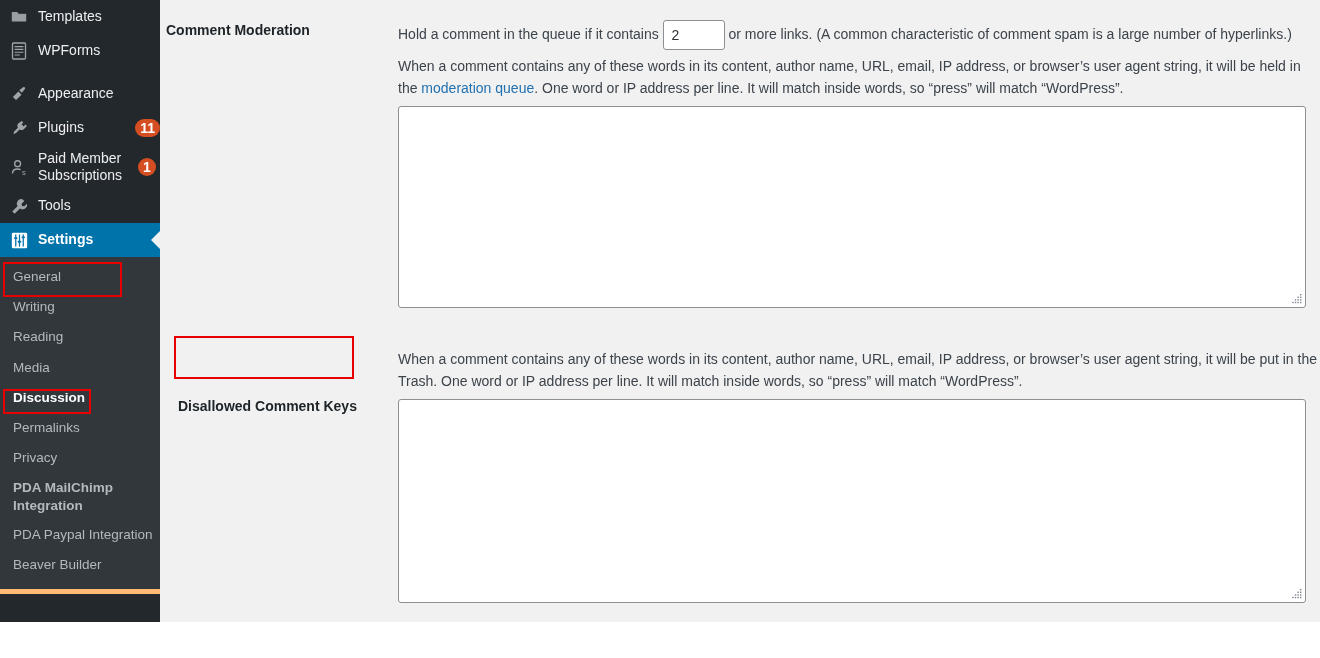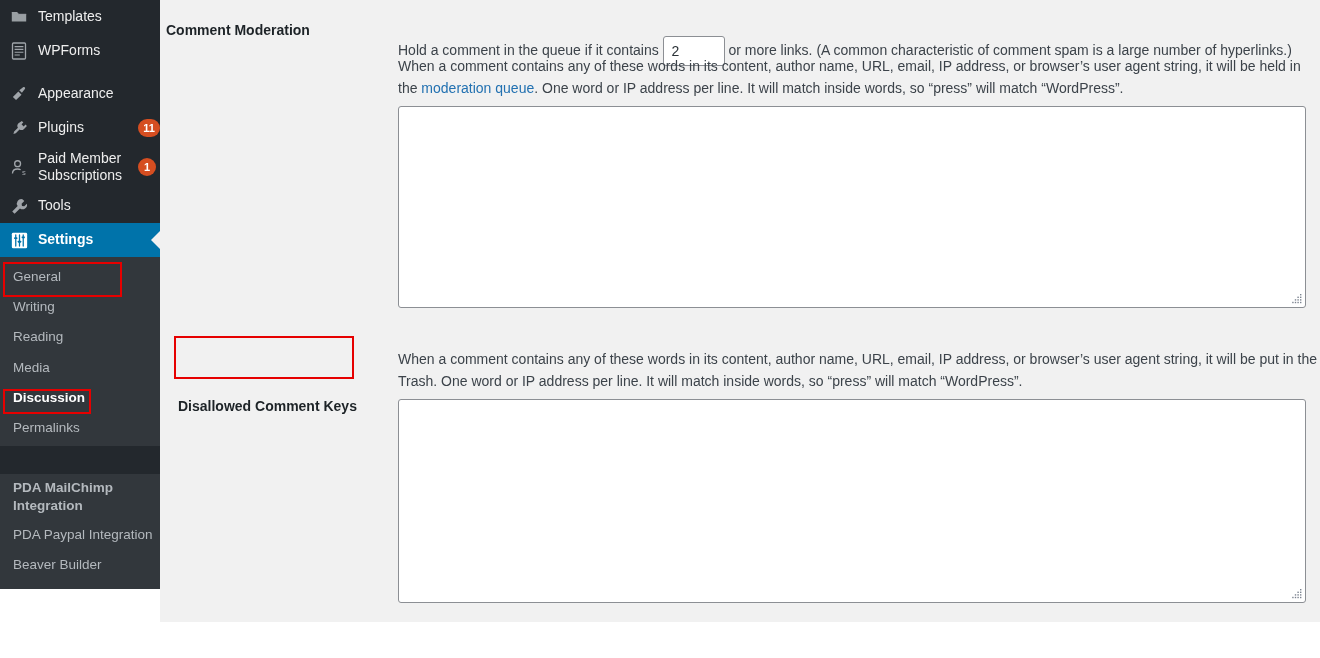--- a/index.html
+++ b/index.html
@@ -7,22 +7,22 @@
     width: 1320px; height: 658px;
     background: #ffffff;
     font-family: "Liberation Sans", sans-serif;
     overflow: hidden;
   }
   #app { position: relative; width: 1320px; height: 658px; background:#ffffff; }
 
   
   #sidebar {
     position: absolute; left: 0; top: 0;
-    width: 160px; height: 474px;
-    background: #14532d;
+    width: 160px; height: 622px;
+    background: #fdba74;
   }
   .menu-top { background:#23282d; padding-top: 0; }
   .menu-item {
     position: relative;
     display: flex; align-items: center;
     height: 34px;
     padding-left: 9px;
     color: #eeeeee;
     font-size: 14px;
     white-space: nowrap;
@@ -37,21 +37,21 @@
   .menu-item .ico svg { display:block; }
   .menu-label { flex: 1 1 auto; line-height: 1.25; }
   .menu-item.two-line { height: 44px; align-items: center; }
   .menu-item.two-line .menu-label { white-space: normal; max-width: 92px; }
 
   .badge {
     display: inline-flex; align-items: center; justify-content: center;
     min-width: 18px; height: 18px; padding: 0 5px;
     border-radius: 9px;
     background: #d54e21; color: #fff;
-    font-size: 11px; font-weight: 600;
+    font-size: 14px; font-weight: 600;
     margin-left: 8px;
   }
 
   .menu-gap { height: 9px; background:#23282d; }
 
   
   .menu-item.active {
     background: #0073aa;
     color: #ffffff;
     font-weight: 700;
@@ -267,21 +267,21 @@
       </div>
     </div>
 
     <div class="sidebar-foot"></div>
   </div>
 
   <div id="content">
 
     <div class="th-label" style="left:6px; top:21px; width:200px;">Comment Moderation</div>
 
-    <div class="field-text" style="position:absolute; left:238px; top:20px; width:915px;margin-top:16px;">
+    <div class="field-text" style="position:absolute; left:238px; top:20px; width:915px;">
       <span>Hold a comment in the queue if it contains</span>
       <input class="num" type="text" value="2" style="">
       <span>or more links. (A common characteristic of comment spam is a large number of hyperlinks.)</span>
     </div>
 
     <div class="field-text" style="position:absolute; left:238px; top:56px; width:920px;">
       <span>When a comment contains any of these words in its content, author name, URL, email, IP address, or browser’s user agent string, it will be held in the</span>
       <a href="#">moderation queue</a><span>. One word or IP address per line. It will match inside words, so “press” will match “WordPress”.</span>
     </div>
 

